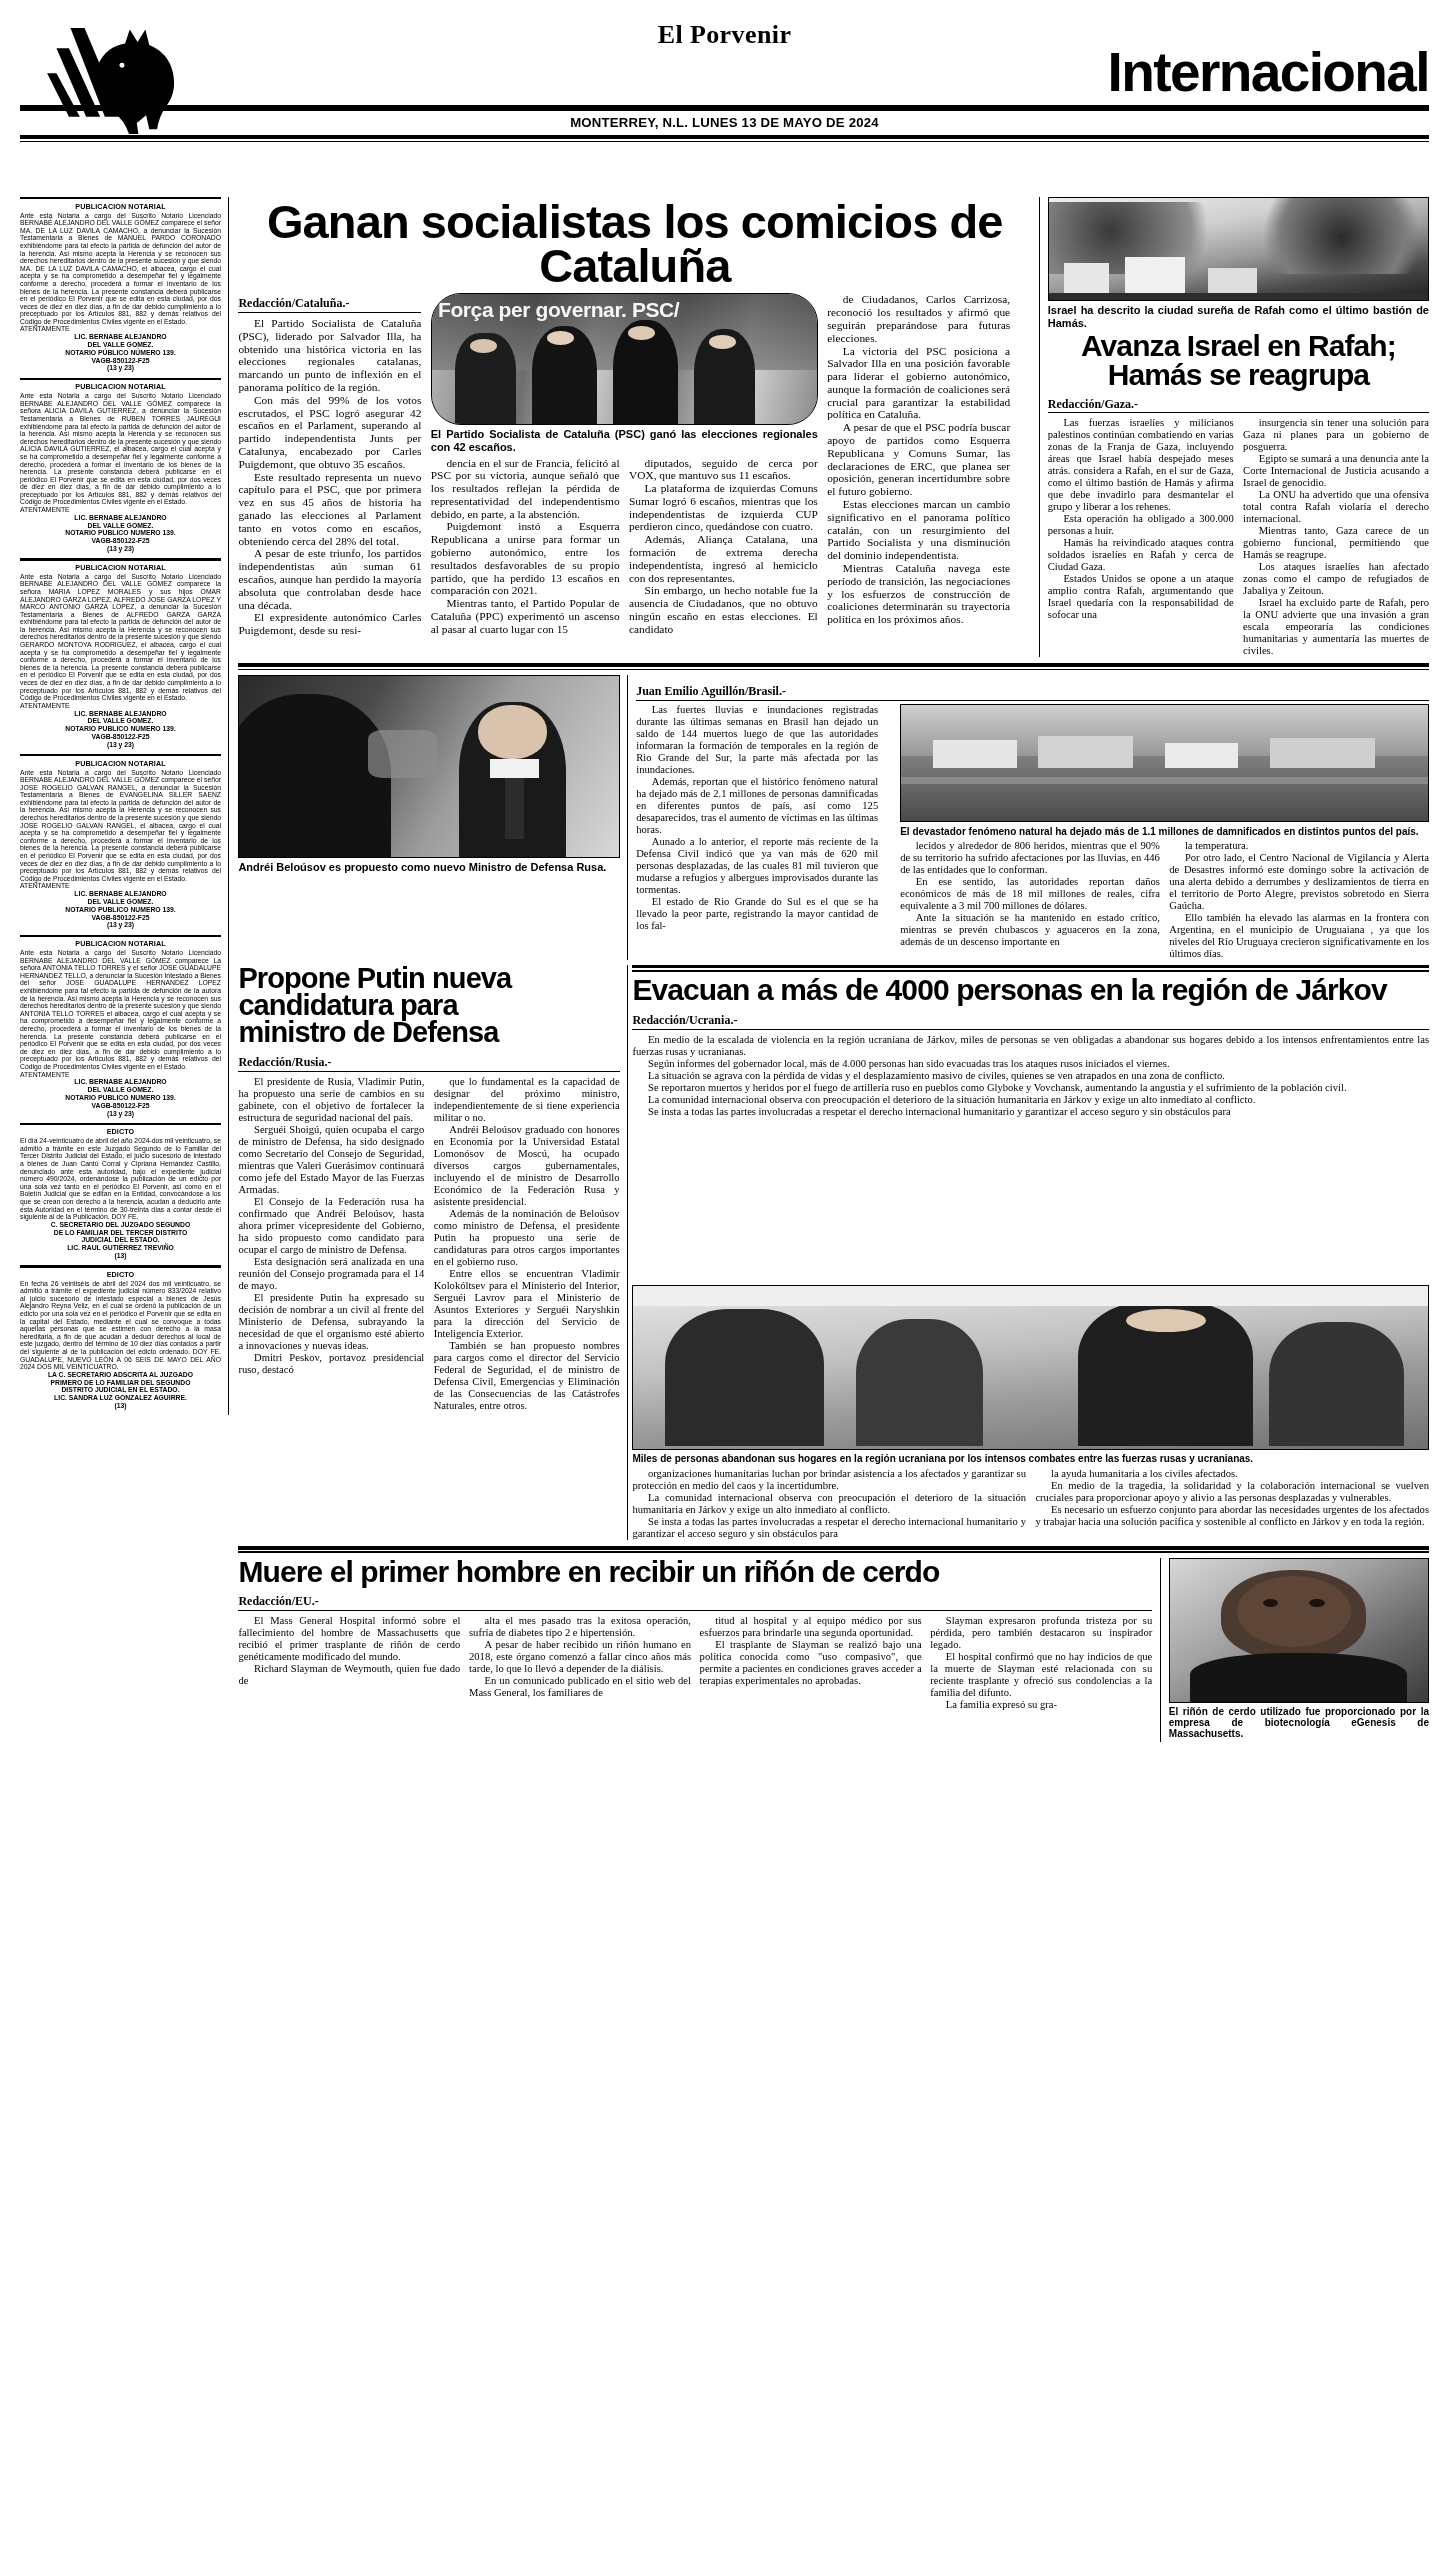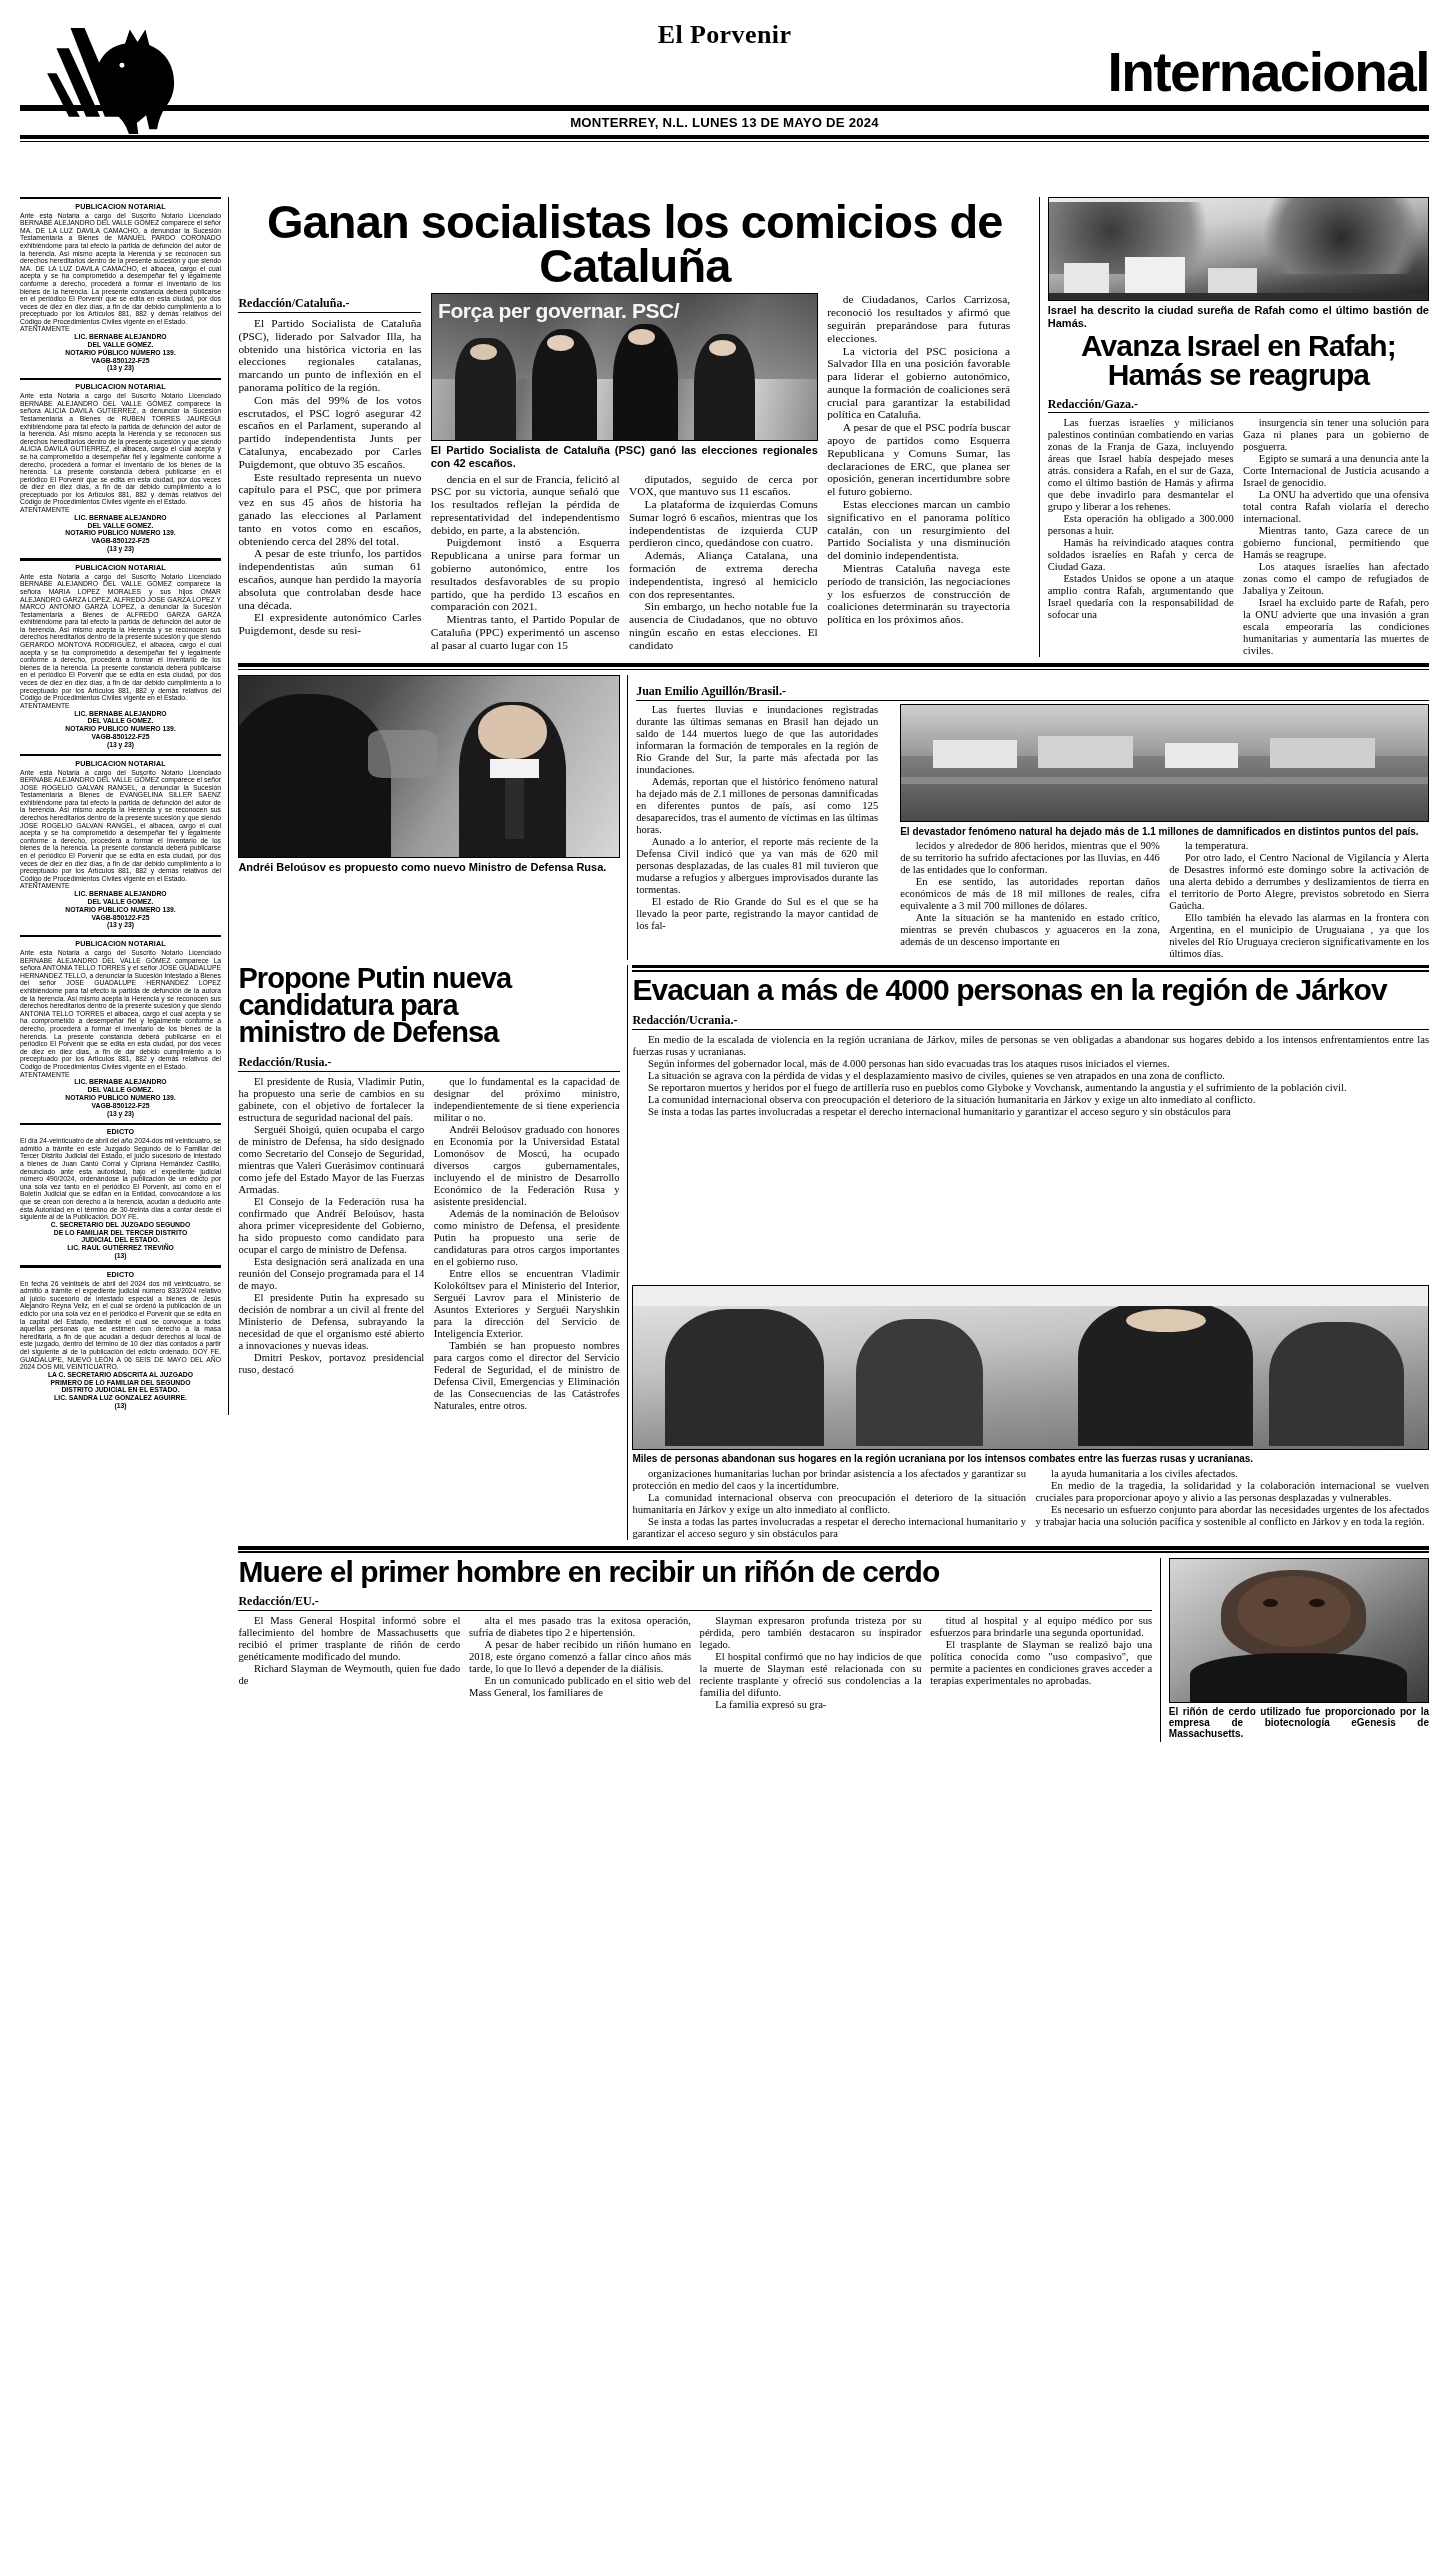--- a/index.html
+++ b/index.html
@@ -247,21 +247,21 @@
               <div class="cols">
                 <p>El Partido Socialista de Cataluña (PSC), liderado por Salvador Illa, ha obtenido una histórica victoria en las elecciones regionales catalanas, marcando un punto de inflexión en el panorama político de la región.</p>
                 <p>Con más del 99% de los votos escrutados, el PSC logró asegurar 42 escaños en el Parlament, superando al partido independentista Junts per Catalunya, encabezado por Carles Puigdemont, que obtuvo 35 escaños.</p>
                 <p>Este resultado representa un nuevo capítulo para el PSC, que por primera vez en sus 45 años de historia ha ganado las elecciones al Parlament tanto en votos como en escaños, obteniendo cerca del 28% del total.</p>
                 <p>A pesar de este triunfo, los partidos independentistas aún suman 61 escaños, aunque han perdido la mayoría absoluta que controlaban desde hace una década.</p>
                 <p>El expresidente autonómico Carles Puigdemont, desde su resi-</p>
               </div>
             </div>
 
             <div style="flex:0 0 387px;">
-              <div class="photo" style="height:148px;">
+              <div class="photo" style="height:132px;border-radius:30px;">
                 <div style="position:absolute;inset:0;background:linear-gradient(100deg,#b9b9b9 0%,#6e6e6e 26%,#cfcfcf 42%,#7d7d7d 62%,#d6d6d6 80%,#8a8a8a 100%);"></div>
                 <div style="position:absolute;left:0;top:0;width:100%;height:58%;background:linear-gradient(180deg,#3a3a3a,#7a7a7a);opacity:.75;"></div>
                 <div style="position:absolute;left:6%;top:30%;width:16%;height:70%;background:#1d1d1d;border-radius:40% 40% 0 0;"></div>
                 <div style="position:absolute;left:26%;top:24%;width:17%;height:76%;background:#141414;border-radius:45% 45% 0 0;"></div>
                 <div style="position:absolute;left:47%;top:20%;width:17%;height:80%;background:#101010;border-radius:45% 45% 0 0;"></div>
                 <div style="position:absolute;left:68%;top:27%;width:16%;height:73%;background:#1a1a1a;border-radius:45% 45% 0 0;"></div>
                 <div style="position:absolute;left:10%;top:34%;width:7%;height:11%;background:#d8c3ad;border-radius:50%;"></div>
                 <div style="position:absolute;left:30%;top:28%;width:7%;height:11%;background:#e2cfbb;border-radius:50%;"></div>
                 <div style="position:absolute;left:51%;top:24%;width:7%;height:11%;background:#decab4;border-radius:50%;"></div>
                 <div style="position:absolute;left:72%;top:31%;width:7%;height:11%;background:#e0cdb8;border-radius:50%;"></div>
@@ -477,27 +477,27 @@
             <div class="cols small">
               <p>El Mass General Hospital informó sobre el fallecimiento del hombre de Massachusetts que recibió el primer trasplante de riñón de cerdo genéticamente modificado del mundo.</p>
               <p>Richard Slayman de Weymouth, quien fue dado de</p>
             </div>
             <div class="cols small">
               <p>alta el mes pasado tras la exitosa operación, sufría de diabetes tipo 2 e hipertensión.</p>
               <p>A pesar de haber recibido un riñón humano en 2018, este órgano comenzó a fallar cinco años más tarde, lo que lo llevó a depender de la diálisis.</p>
               <p>En un comunicado publicado en el sitio web del Mass General, los familiares de</p>
             </div>
             <div class="cols small">
+              <p>titud al hospital y al equipo médico por sus esfuerzos para brindarle una segunda oportunidad.</p>
+              <p>El trasplante de Slayman se realizó bajo una política conocida como "uso compasivo", que permite a pacientes en condiciones graves acceder a terapias experimentales no aprobadas.</p>
+            </div>
+            <div class="cols small">
               <p>Slayman expresaron profunda tristeza por su pérdida, pero también destacaron su inspirador legado.</p>
               <p>El hospital confirmó que no hay indicios de que la muerte de Slayman esté relacionada con su reciente trasplante y ofreció sus condolencias a la familia del difunto.</p>
               <p>La familia expresó su gra-</p>
-            </div>
-            <div class="cols small">
-              <p>titud al hospital y al equipo médico por sus esfuerzos para brindarle una segunda oportunidad.</p>
-              <p>El trasplante de Slayman se realizó bajo una política conocida como "uso compasivo", que permite a pacientes en condiciones graves acceder a terapias experimentales no aprobadas.</p>
             </div>
           </div>
         </div>
 
         <div style="width:269px;flex:0 0 269px;border-left:1.6px solid #000;padding-left:7.8px;">
           <div class="photo" style="height:145px;">
             <div style="position:absolute;inset:0;background:linear-gradient(150deg,#d7d7d7 0%,#a2a2a2 40%,#6a6a6a 70%,#3b3b3b 100%);"></div>
             <div style="position:absolute;left:20%;top:8%;width:56%;height:62%;background:#4a3a30;border-radius:48% 48% 42% 42%;"></div>
             <div style="position:absolute;left:26%;top:12%;width:44%;height:50%;background:#5d4638;border-radius:50%;"></div>
             <div style="position:absolute;left:8%;bottom:0;width:84%;height:34%;background:#141414;border-radius:44% 44% 0 0;"></div>

